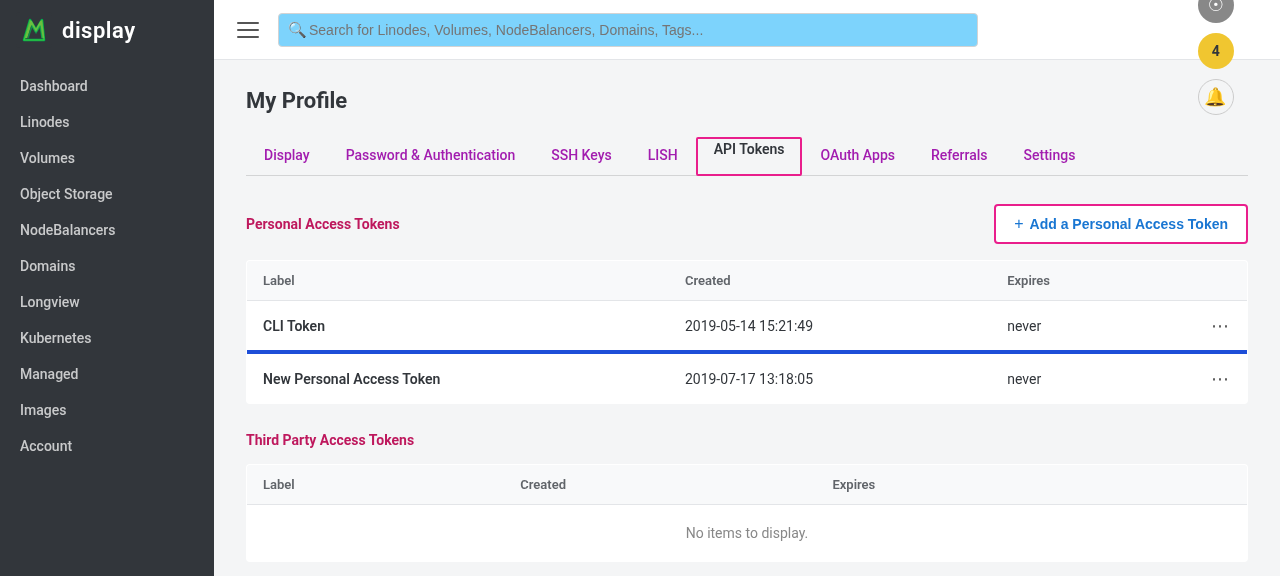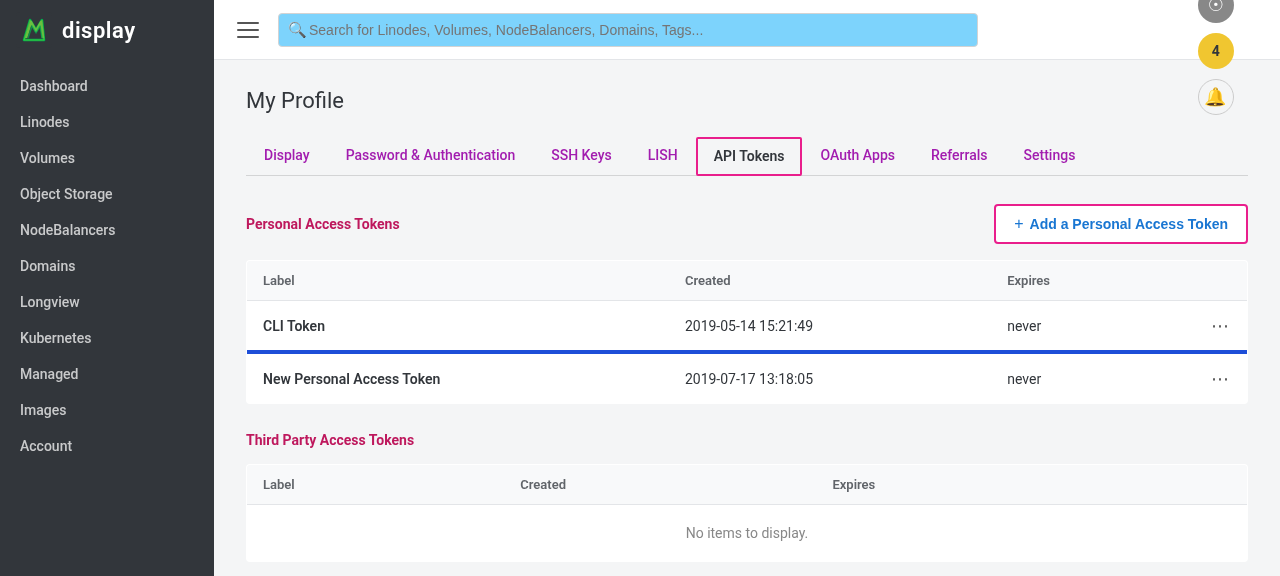--- a/index.html
+++ b/index.html
@@ -150,21 +150,21 @@
     .icon-circle.bell { background: transparent; color: #555; font-size: 18px; border: 1px solid #ccc; }
 
     
     .content {
       flex: 1;
       overflow-y: auto;
       padding: 28px 32px;
     }
     .page-title {
       font-size: 22px;
-      font-weight: 400;
+      font-weight: 700;
       color: #32363b;
       margin-bottom: 24px;
     }
 
     
     .tabs {
       display: flex;
       border-bottom: 1px solid #d3d4d5;
       margin-bottom: 28px;
     }
@@ -178,21 +178,21 @@
       white-space: nowrap;
       font-weight: 500;
     }
     .tab.active {
       color: #32363b;
       border-bottom: 3px solid #e91e8c;
       font-weight: 600;
       border: 2px solid #e91e8c;
       border-radius: 2px;
       margin-bottom: -1px;
-      padding: 9px 16px;
+      padding: 2px 16px;
     }
 
     
     .section-header {
       display: flex;
       align-items: center;
       justify-content: space-between;
       margin-bottom: 16px;
     }
     .section-title {

